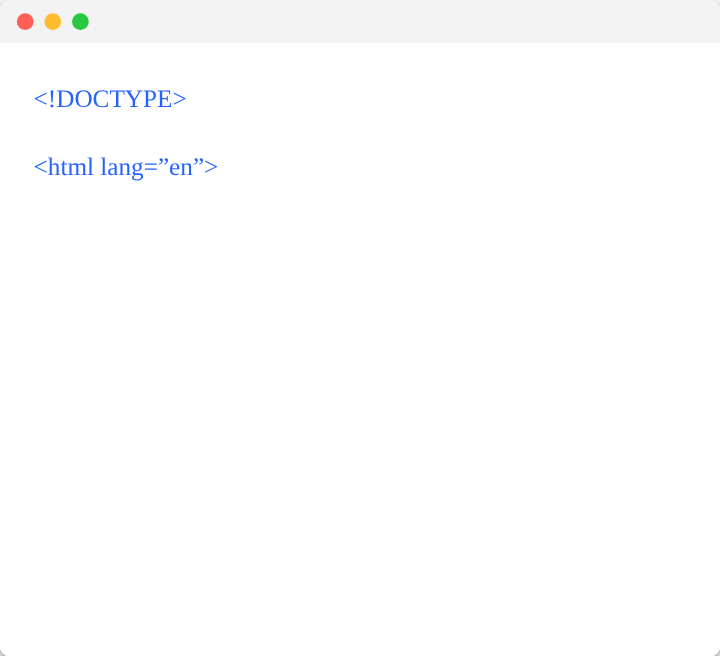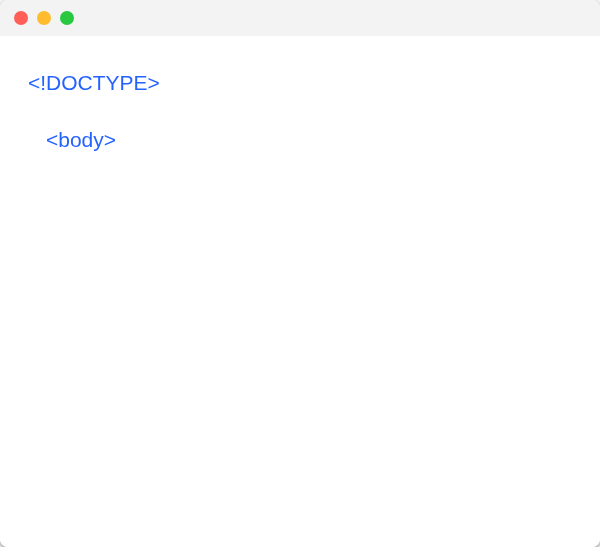--- a/index.html
+++ b/index.html
@@ -1,15 +1,15 @@
 <!DOCTYPE html>
 <html><head>
   <meta charset="utf-8">
   <style>
-    * { margin: 0; padding: 0; box-sizing: border-box; }
+    * { margin: 0; padding: 0; box-sizing: border-box; font-family: Liberation Serif, serif; }
     body {
       background: #fff;
       display: flex;
       justify-content: center;
       align-items: flex-start;
       padding: 0;
     }
     .window {
       width: 600px;
       height: 547px;
@@ -57,15 +57,15 @@
 <body>
 
 <div class="window">
   <div class="titlebar">
     <div class="dot red"></div>
     <div class="dot yellow"></div>
     <div class="dot green"></div>
   </div>
   <div class="content">
     <div class="line">&lt;!DOCTYPE&gt;</div>
-    <div class="line indent1">&lt;body&gt;</div>
+    <div class="line">&lt;html lang=”en”&gt;</div>
   </div>
 </div>
 
 </body></html>

